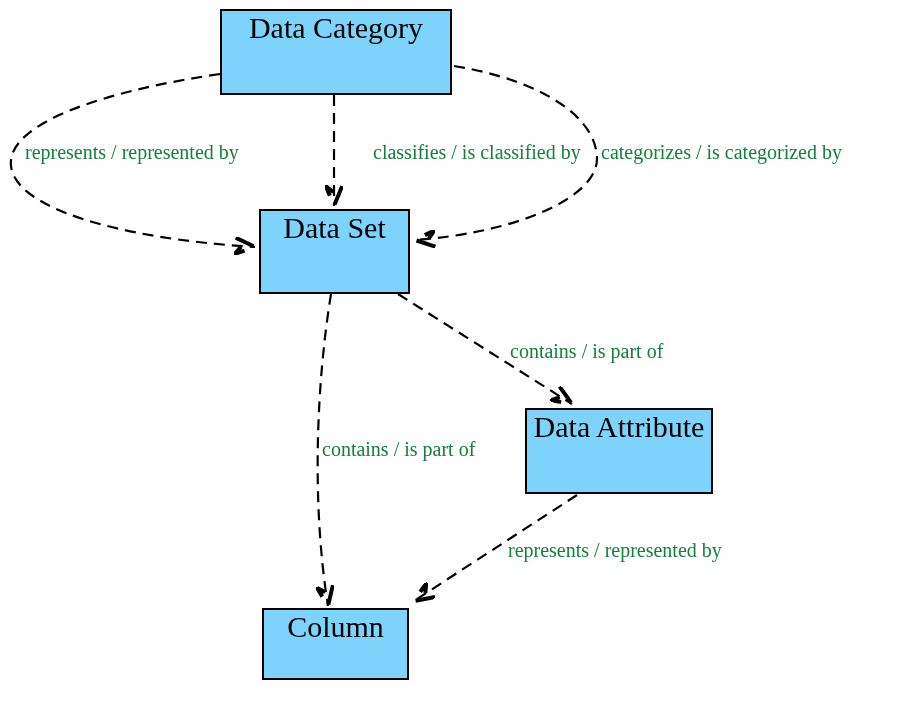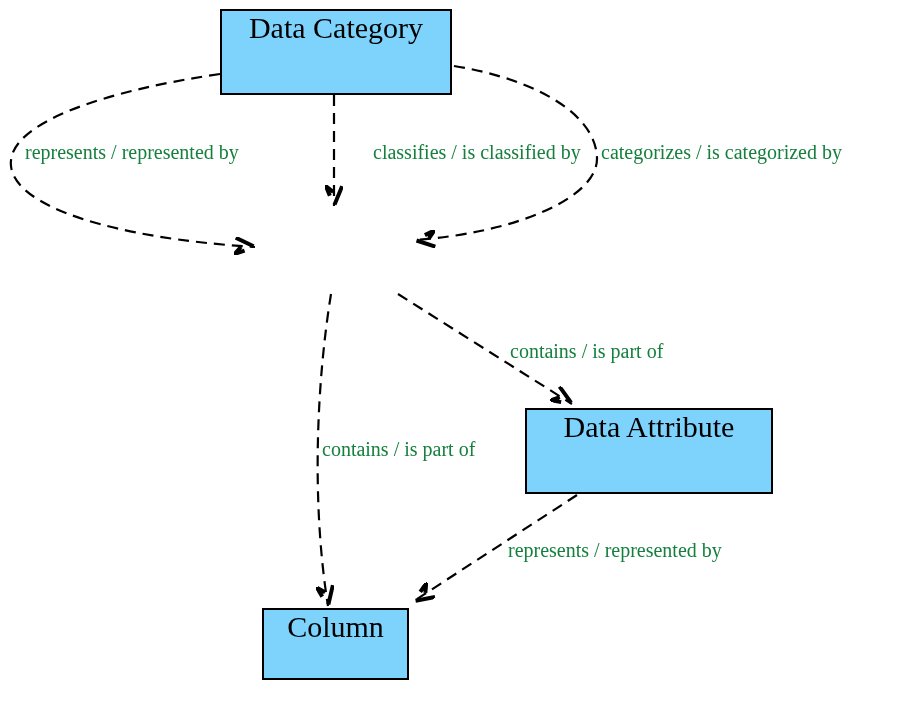--- a/index.html
+++ b/index.html
@@ -35,21 +35,21 @@
     box-sizing: border-box;
     border: 2.5px solid #000000;
     background: #7dd3fc;
     display: flex;
     justify-content: center;
     font-size: 30px;
     white-space: nowrap;
   }
   .node-data-category { left: 220px; top: 9px;   width: 232px; height: 86px; }
   .node-data-set      { left: 259px; top: 209px; width: 151px; height: 85px; }
-  .node-data-attribute{ left: 525px; top: 408px; width: 248px; height: 86px; }
+  .node-data-attribute{ left: 525px; top: 408px; width: 188px; height: 86px; }
   .node-column        { left: 262px; top: 608px; width: 147px; height: 72px; }
   .edge-label {
     position: absolute;
     font-size: 20px;
     line-height: 1.1;
     white-space: nowrap;
     color: #15803d;
   }
   .lbl-represents-top  { left: 25px;  top: 141px; }
   .lbl-classifies      { left: 336px; top: 141px; margin-left: 37px; }
@@ -74,20 +74,23 @@
     <path d="M 454 66 C 540 80, 596 116, 597 158 C 598 198, 515 233, 415 240" marker-end="url(#arrowhead)"></path>
     <path d="M 398 294 L 572 404" marker-end="url(#arrowhead)"></path>
     <path d="M 331 294 C 317 380, 311 500, 328 606" marker-end="url(#arrowhead)"></path>
     <path d="M 577 495 L 414 601" marker-end="url(#arrowhead)"></path>
   </svg>
 
   <div class="node node-data-category">
     <span>Data Category</span>
   </div>
 
+  <div class="node node-data-set">
+    <span>Data Set</span>
+  </div>
 
   <div class="node node-data-attribute">
     <span>Data Attribute</span>
   </div>
 
   <div class="node node-column">
     <span>Column</span>
   </div>
 
   <span class="edge-label lbl-represents-top">represents / represented by</span>

